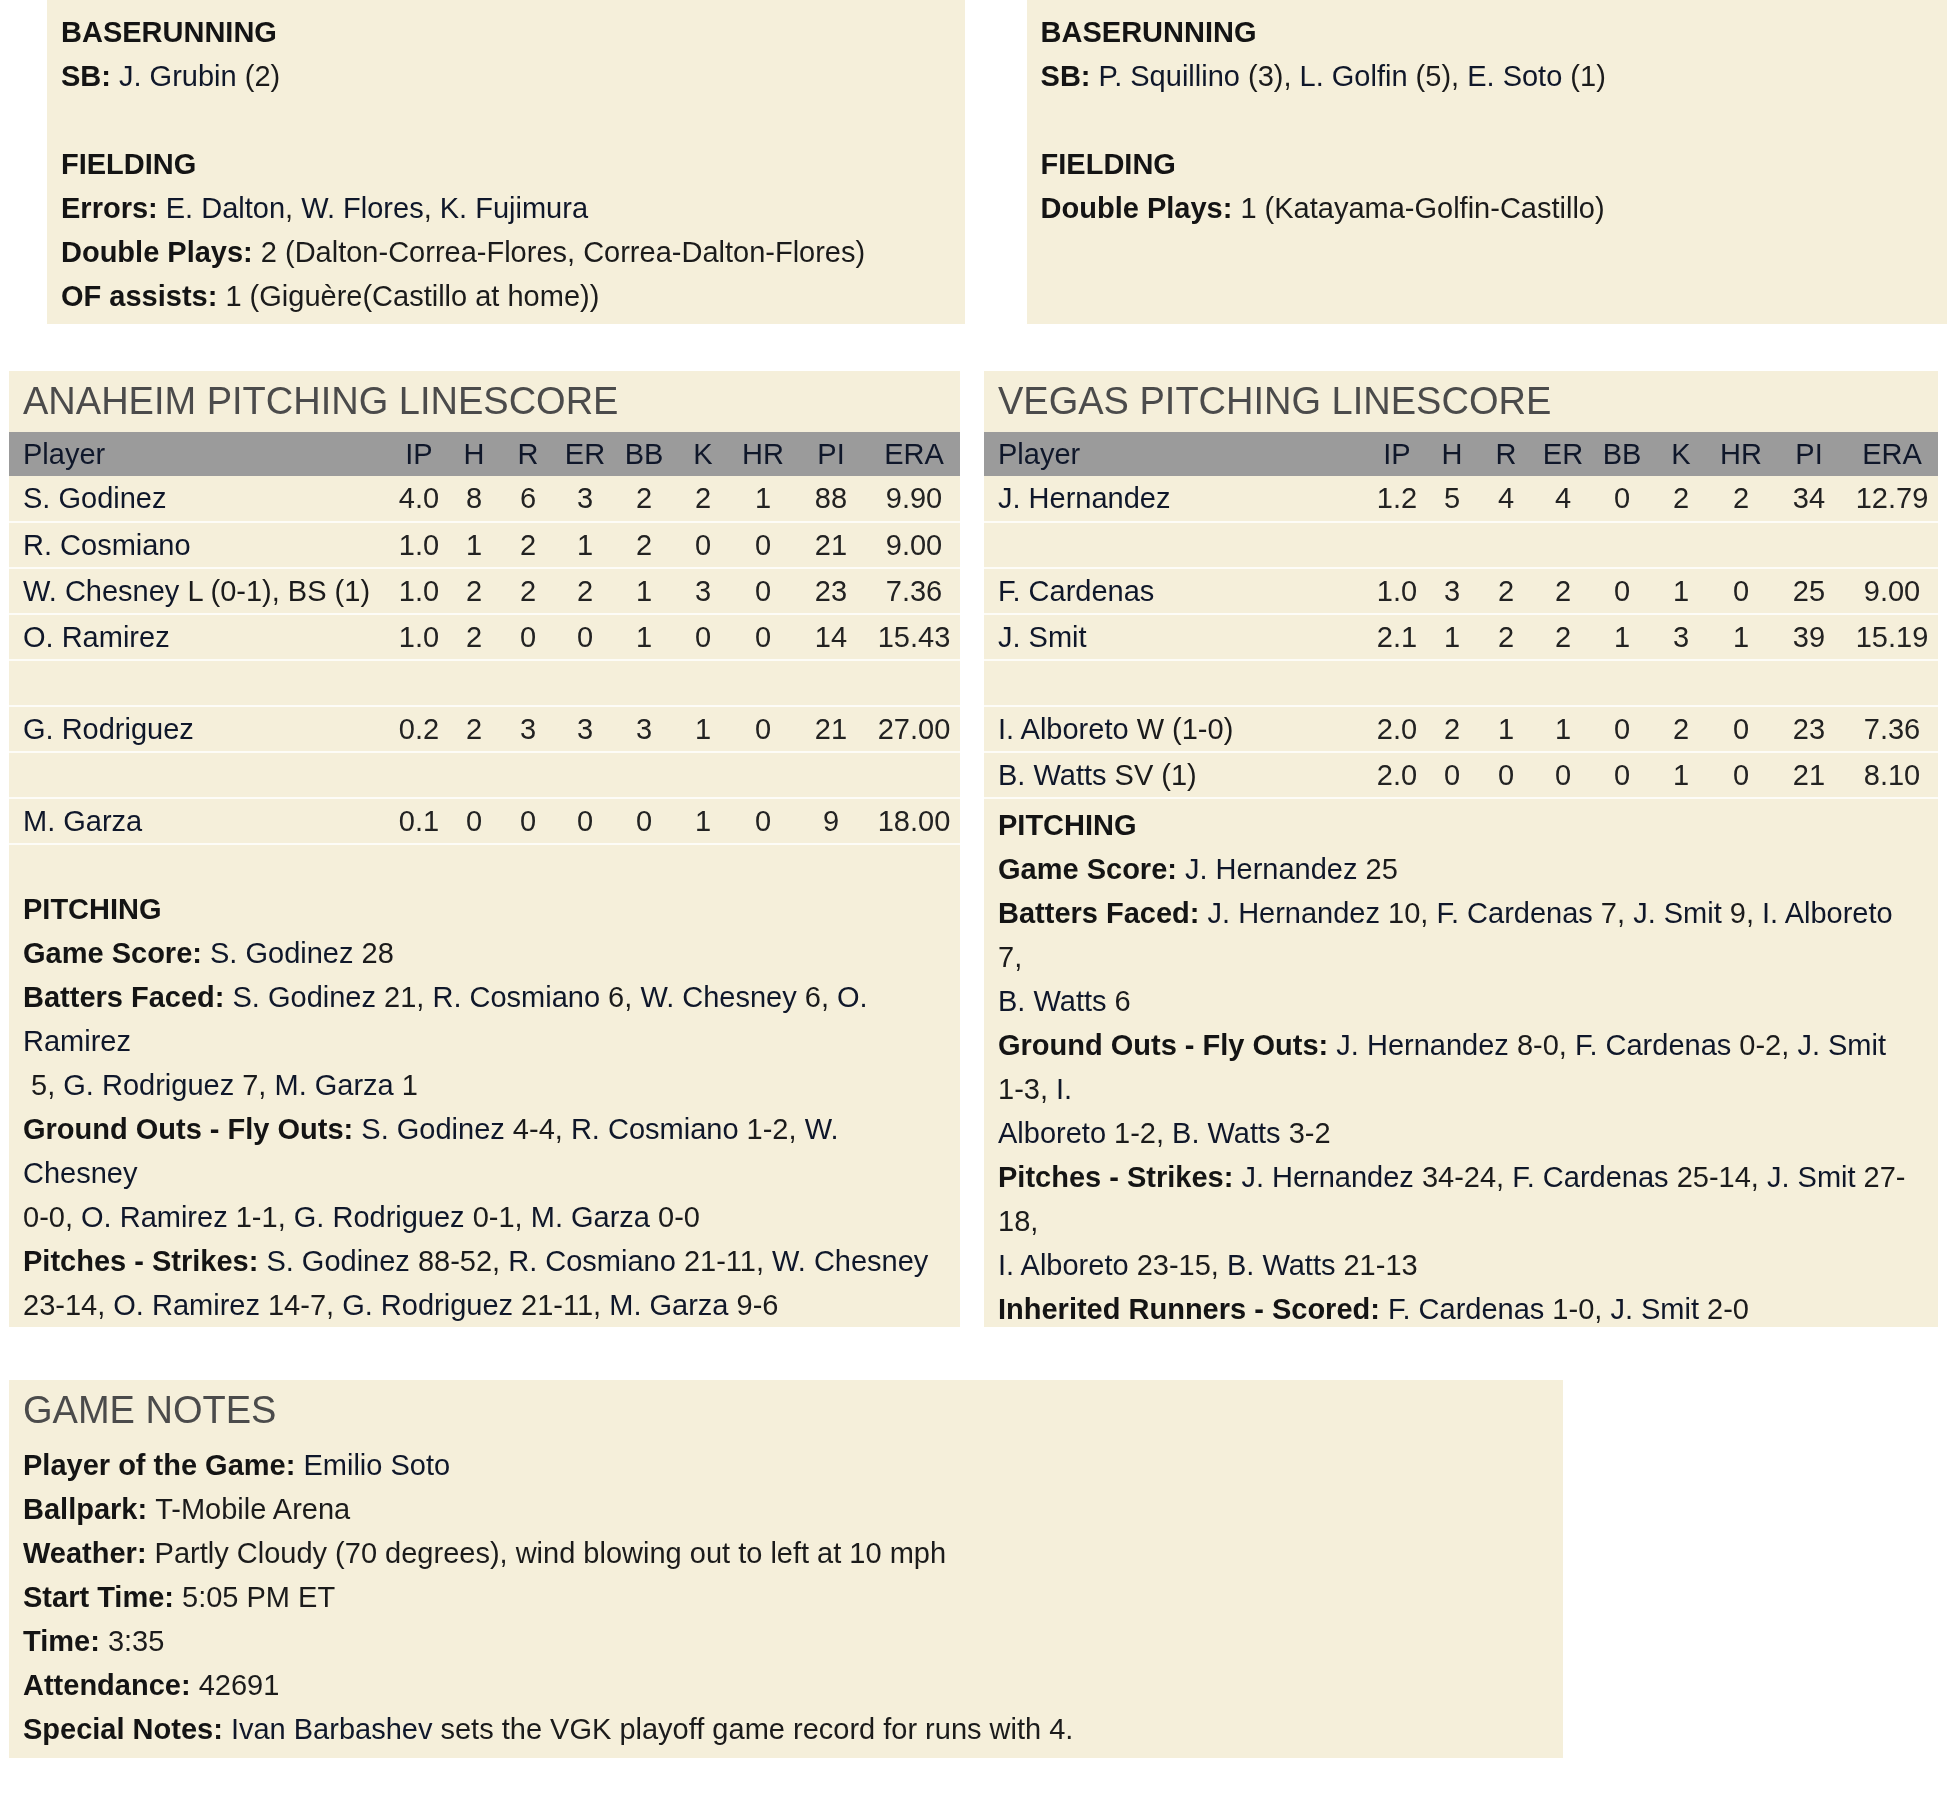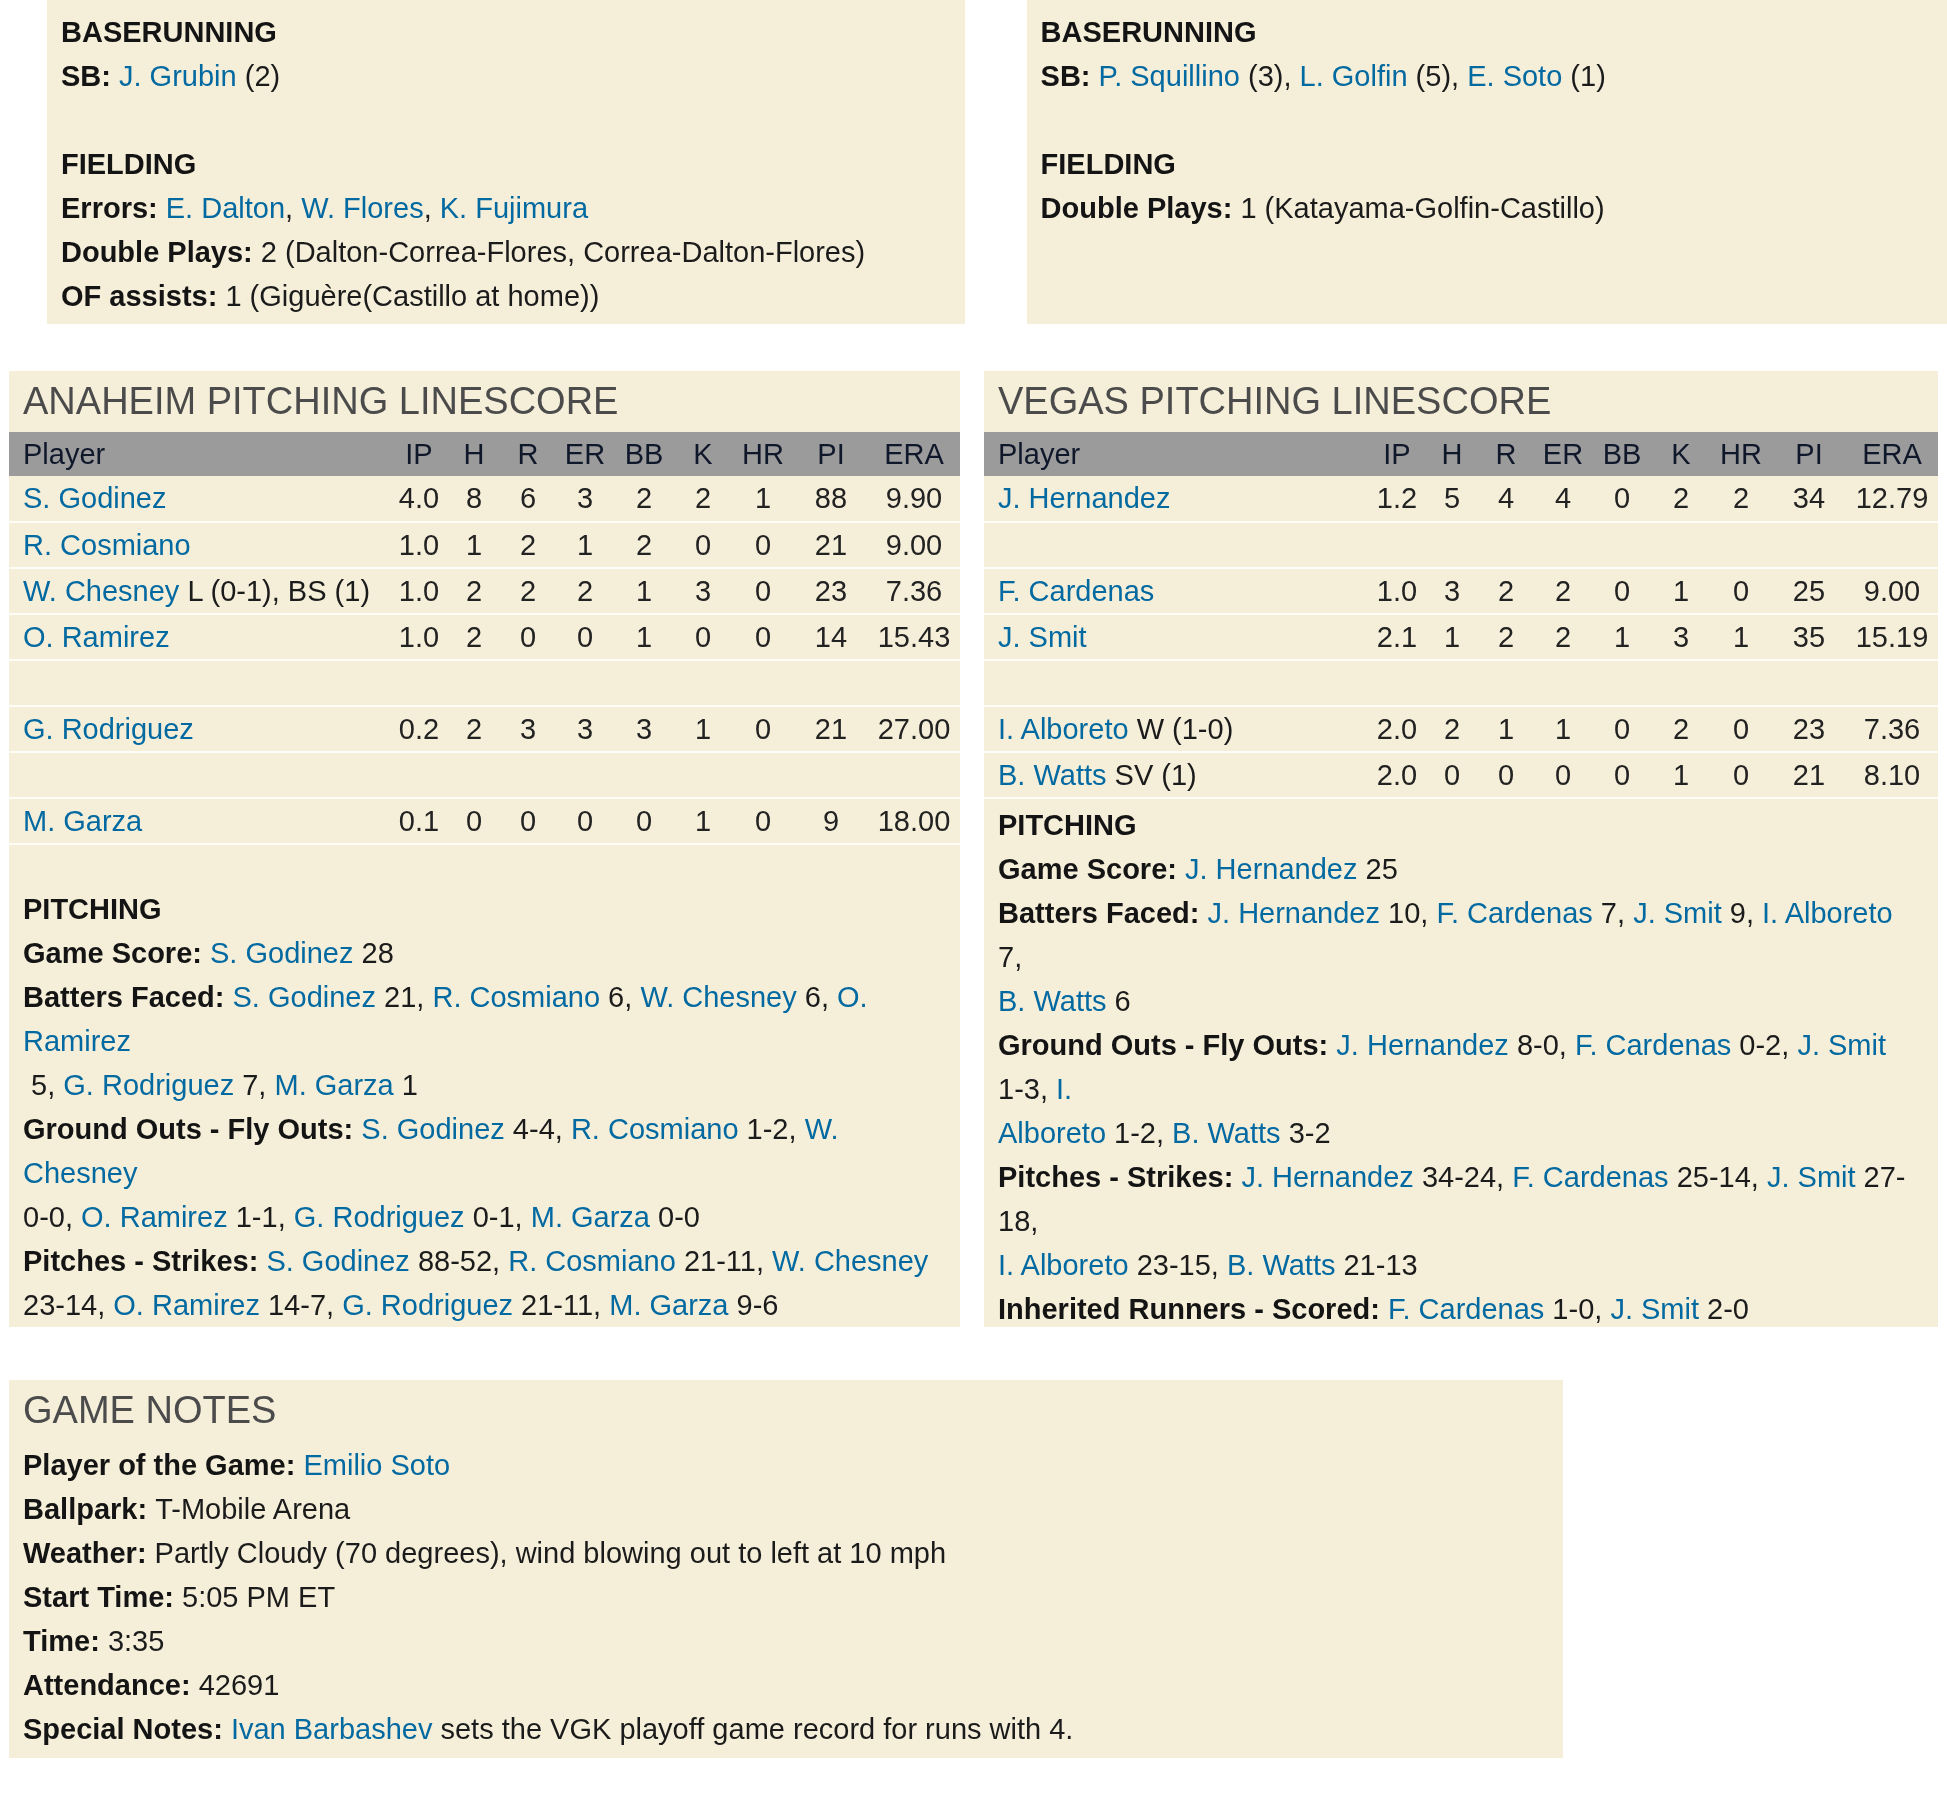--- a/index.html
+++ b/index.html
@@ -16,21 +16,21 @@
   .info-panel{height:324px;padding:10px 20px 16px 14px;margin-left:38px;}
   .mid-row{margin-top:47px;}
   .ls-panel{height:956px;padding:0;}
   .big-title{
     margin:0;padding:8px 0 9px 14px;
     font-size:38px;font-weight:400;color:#4b4b4b;line-height:44px;
     letter-spacing:0px;white-space:nowrap;
   }
   .tline{line-height:44px;min-height:44px;white-space:pre-wrap;}
   .bold{font-weight:700;color:#141414;}
-  .lnk{color:#0369a1;text-decoration:none;cursor:pointer;}
+  .lnk{color:#0f172a;text-decoration:none;cursor:pointer;}
   table{width:100%;border-collapse:collapse;table-layout:fixed;font-size:29px;}
   thead tr{height:44px;}
   th{background:#9b9b9b;color:#0f172a;font-weight:400;text-align:center;overflow:hidden;}
   th.pcell{text-align:left;padding-left:14px;}
   tbody tr{height:46px;}
   tbody td{border-bottom:2px solid rgba(255,255,255,0.78);overflow:hidden;}
   td.pcell{padding-left:14px;text-align:left;white-space:nowrap;}
   td.num{text-align:center;color:#222222;}
   .c-ip{width:58px}.c-h{width:52px}.c-r{width:56px}.c-er{width:58px}.c-bb{width:60px}
   .c-k{width:58px}.c-hr{width:62px}.c-pi{width:74px}.c-era{width:92px}
@@ -252,21 +252,21 @@
             </tr>
             <tr>
               <td class="pcell"><a class="lnk">J. Smit</a></td>
               <td class="num">2.1</td>
               <td class="num">1</td>
               <td class="num">2</td>
               <td class="num">2</td>
               <td class="num">1</td>
               <td class="num">3</td>
               <td class="num">1</td>
-              <td class="num">35</td>
+              <td class="num">39</td>
               <td class="num">15.19</td>
             </tr>
             <tr>
               <td colspan="10" class="pcell">&nbsp;</td>
             </tr>
             <tr>
               <td class="pcell"><a class="lnk">I. Alboreto</a><span> W (1-0)</span></td>
               <td class="num">2.0</td>
               <td class="num">2</td>
               <td class="num">1</td>

